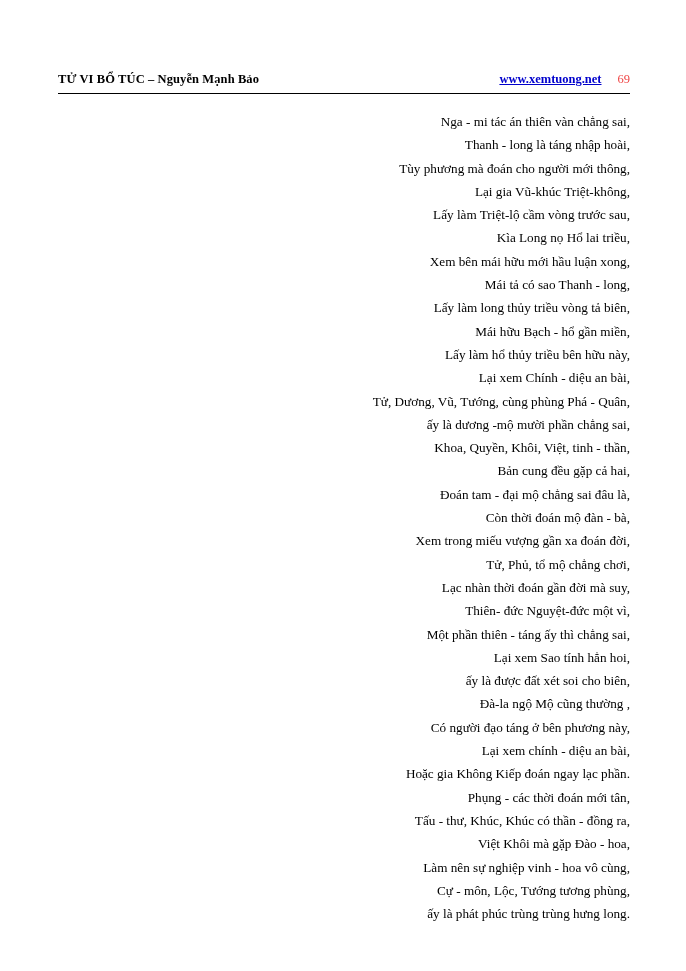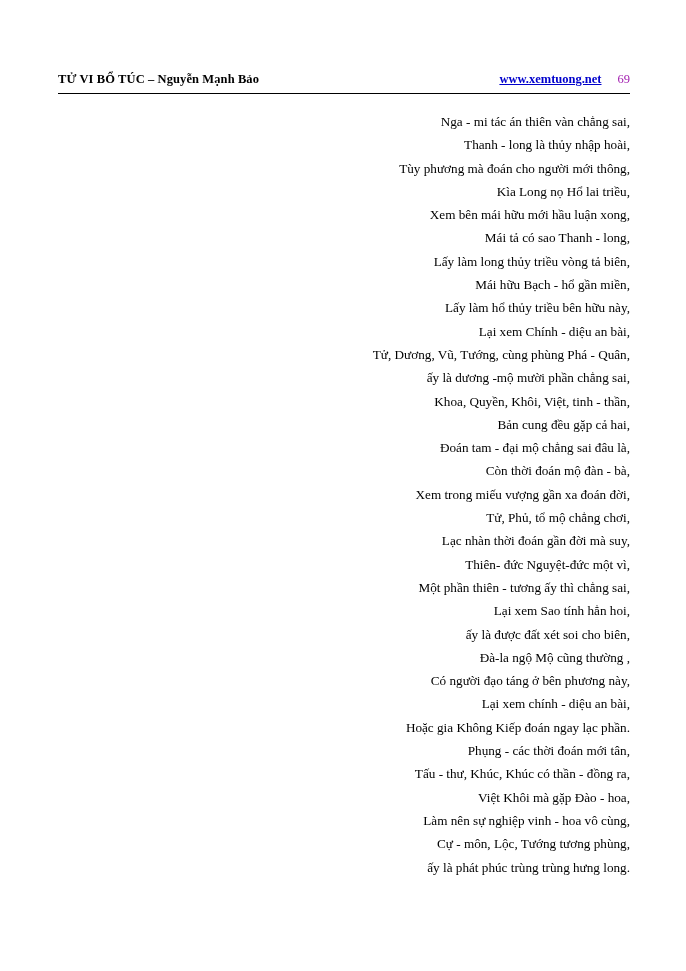--- a/index.html
+++ b/index.html
@@ -45,21 +45,21 @@
   }
   .header-url {
     color: #0000cc;
     font-weight: bold;
     text-decoration: underline;
     font-family: "Liberation Serif", serif;
     font-size: 12.5px;
   }
   .page-number {
     font-size: 12.5px;
-    color: #a21caf;
+    color: #ef4444;
     font-family: Liberation Serif, serif;
   }
   .body-text {
     margin-top: 16px;
     text-align: right;
   }
   .line {
     font-size: 13.2px;
     line-height: 23.3px;
     white-space: pre;
@@ -74,40 +74,42 @@
   <div class="header">
     <div class="header-left">TỬ VI BỔ TÚC – Nguyễn Mạnh Bảo</div>
     <div class="header-right">
       <a class="header-url" href="#">www.xemtuong.net</a>
       <span class="page-number">69</span>
     </div>
   </div>
 
   <div class="body-text">
     <div class="line">Nga - mi tác án thiên vàn chẳng sai,</div>
-    <div class="line">Thanh - long là thủy nhập hoài,</div>
+    <div class="line">Thanh - long là táng nhập hoài,</div>
     <div class="line">Tùy phương mà đoán cho người mới thông,</div>
+    <div class="line">Lại gia Vũ-khúc Triệt-không,</div>
+    <div class="line">Lấy làm Triệt-lộ cầm vòng trước sau,</div>
     <div class="line">Kìa Long nọ Hổ lai triều,</div>
     <div class="line">Xem bên mái hữu mới hầu luận xong,</div>
     <div class="line">Mái tả có sao Thanh - long,</div>
     <div class="line">Lấy làm long thủy triều vòng tả biên,</div>
     <div class="line">Mái hữu Bạch - hổ gần miền,</div>
     <div class="line">Lấy làm hổ thủy triều bên hữu này,</div>
     <div class="line">Lại xem Chính - diệu an bài,</div>
     <div class="line">Tử, Dương, Vũ, Tướng, cùng phùng Phá - Quân,</div>
     <div class="line">ấy là dương -mộ mười phần chẳng sai,</div>
     <div class="line">Khoa, Quyền, Khôi, Việt, tinh - thần,</div>
     <div class="line">Bản cung đều gặp cả hai,</div>
     <div class="line">Đoán tam - đại mộ chẳng sai đâu là,</div>
     <div class="line">Còn thời đoán mộ đàn - bà,</div>
     <div class="line">Xem trong miếu vượng gần xa đoán đời,</div>
     <div class="line">Tử, Phủ, tổ mộ chẳng chơi,</div>
     <div class="line">Lạc nhàn thời đoán gần đời mà suy,</div>
     <div class="line">Thiên- đức Nguyệt-đức một vì,</div>
-    <div class="line">Một phần thiên - tương ấy thì chẳng sai,</div>
+    <div class="line">Một phần thiên - táng ấy thì chẳng sai,</div>
     <div class="line">Lại xem Sao tính hẳn hoi,</div>
     <div class="line">ấy là được đất xét soi cho biên,</div>
     <div class="line">Đà-la ngộ Mộ cũng thường ,</div>
     <div class="line">Có người đạo táng ở bên phương này,</div>
     <div class="line">Lại xem chính - diệu an bài,</div>
     <div class="line">Hoặc gia Không Kiếp đoán ngay lạc phần.</div>
     <div class="line">Phụng - các thời đoán mới tân,</div>
     <div class="line">Tấu - thư, Khúc, Khúc có thần - đồng ra,</div>
     <div class="line">Việt Khôi mà gặp Đào - hoa,</div>
     <div class="line">Làm nên sự nghiệp vinh - hoa vô cùng,</div>

